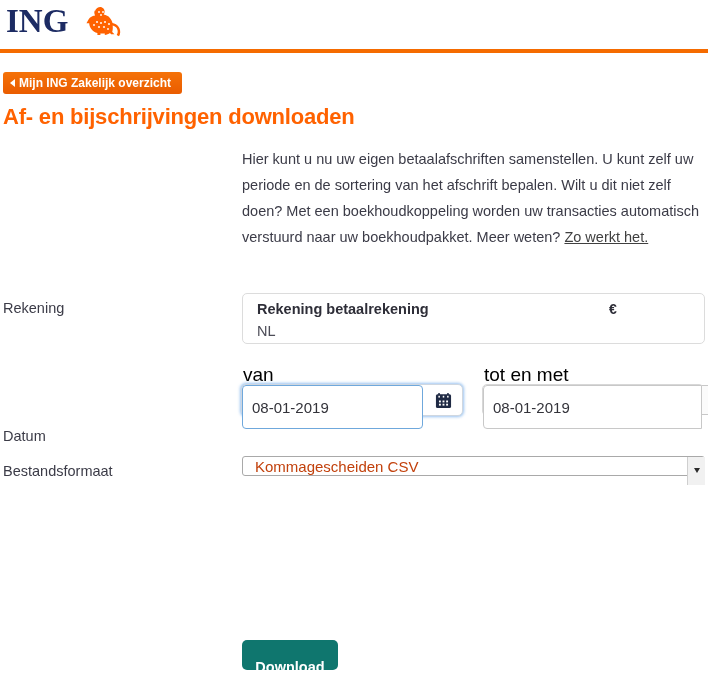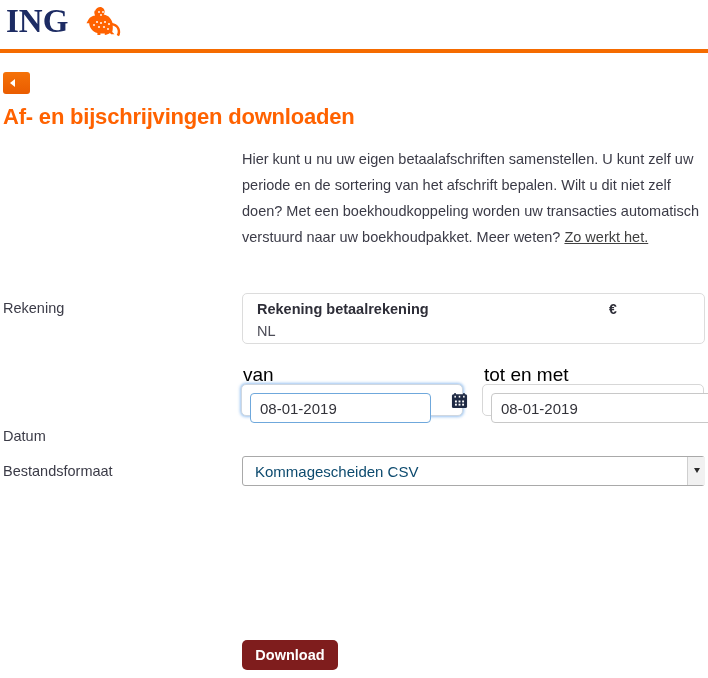--- a/index.html
+++ b/index.html
@@ -192,22 +192,22 @@
   .date-group.normal {
     left: 482px;
     top: 384px;
     width: 222px;
     background: #ffffff;
     border: 1px solid #d7d7d7;
   }
   .date-input {
     flex: 1 1 auto;
     box-sizing: border-box;
-    height: 30px;
-    margin: 8px;
+    height: 44px;
+    margin: 0;
     border: 1px solid #c8c8c8;
     border-radius: 4px 0 0 4px;
     background: #ffffff;
     font-family: "Liberation Sans", sans-serif;
     font-size: 15px;
     color: #33333a;
     padding: 0 9px;
     outline: none;
   }
   .date-group.focused .date-input {
@@ -235,25 +235,25 @@
     flex: 0 0 40px;
   }
   .cal-icon { width: 17px; height: 17px; display: block; }
 
   
   .format-select {
     position: absolute;
     left: 242px;
     top: 456px;
     width: 463px;
-    height: 30px;
+    height: 20px;
     box-sizing: border-box;
     font-family: "Liberation Sans", sans-serif;
     font-size: 15px;
-    color: #0c4a6e;
+    color: #c2410c;
     background: #ffffff;
     border: 1px solid #a9a9a9;
     border-radius: 3px;
     padding: 0 22px 0 12px;
     appearance: none;
     -webkit-appearance: none;
     cursor: pointer;
   }
   .select-arrow {
     position: absolute;
@@ -278,30 +278,30 @@
   }
 
   
   .download-btn {
     position: absolute;
     left: 242px;
     top: 640px;
     width: 96px;
     height: 30px;
     box-sizing: border-box;
-    background: #7f1d1d;
+    background: #0f766e;
     border: none;
     border-radius: 5px;
     color: #ffffff;
     font-family: "Liberation Sans", sans-serif;
     font-size: 14.5px;
     font-weight: bold;
     line-height: 30px;
     text-align: center;
-    padding: 0;
+    padding: 12px;
     cursor: pointer;
   }
 </style>
 </head>
 <body>
 
 <div class="logo-area">
   <div class="logo-text">ING</div>
   <div class="logo-lion">
     <svg viewBox="0 0 54 34" width="54" height="34" aria-hidden="true">
@@ -321,20 +321,21 @@
         <circle cx="15" cy="21" r="1"></circle>
         <circle cx="29" cy="25" r="1"></circle>
       </g>
     </svg>
   </div>
 </div>
 <div class="top-rule"></div>
 
 <button class="back-btn">
   <span class="caret"></span>
+  <span>Mijn ING Zakelijk overzicht</span>
 </button>
 
 <div class="page-title">Af- en bijschrijvingen downloaden</div>
 
 <div class="intro">
   <span>Hier kunt u nu uw eigen betaalafschriften samenstellen. U kunt zelf uw periode en de sortering van het afschrift bepalen. Wilt u dit niet zelf doen? Met een boekhoudkoppeling worden uw transacties automatisch verstuurd naar uw boekhoudpakket. Meer weten? </span><a href="#">Zo werkt het.</a>
 </div>
 
 <div class="row-label label-rekening">Rekening</div>
 <div class="account-box">

